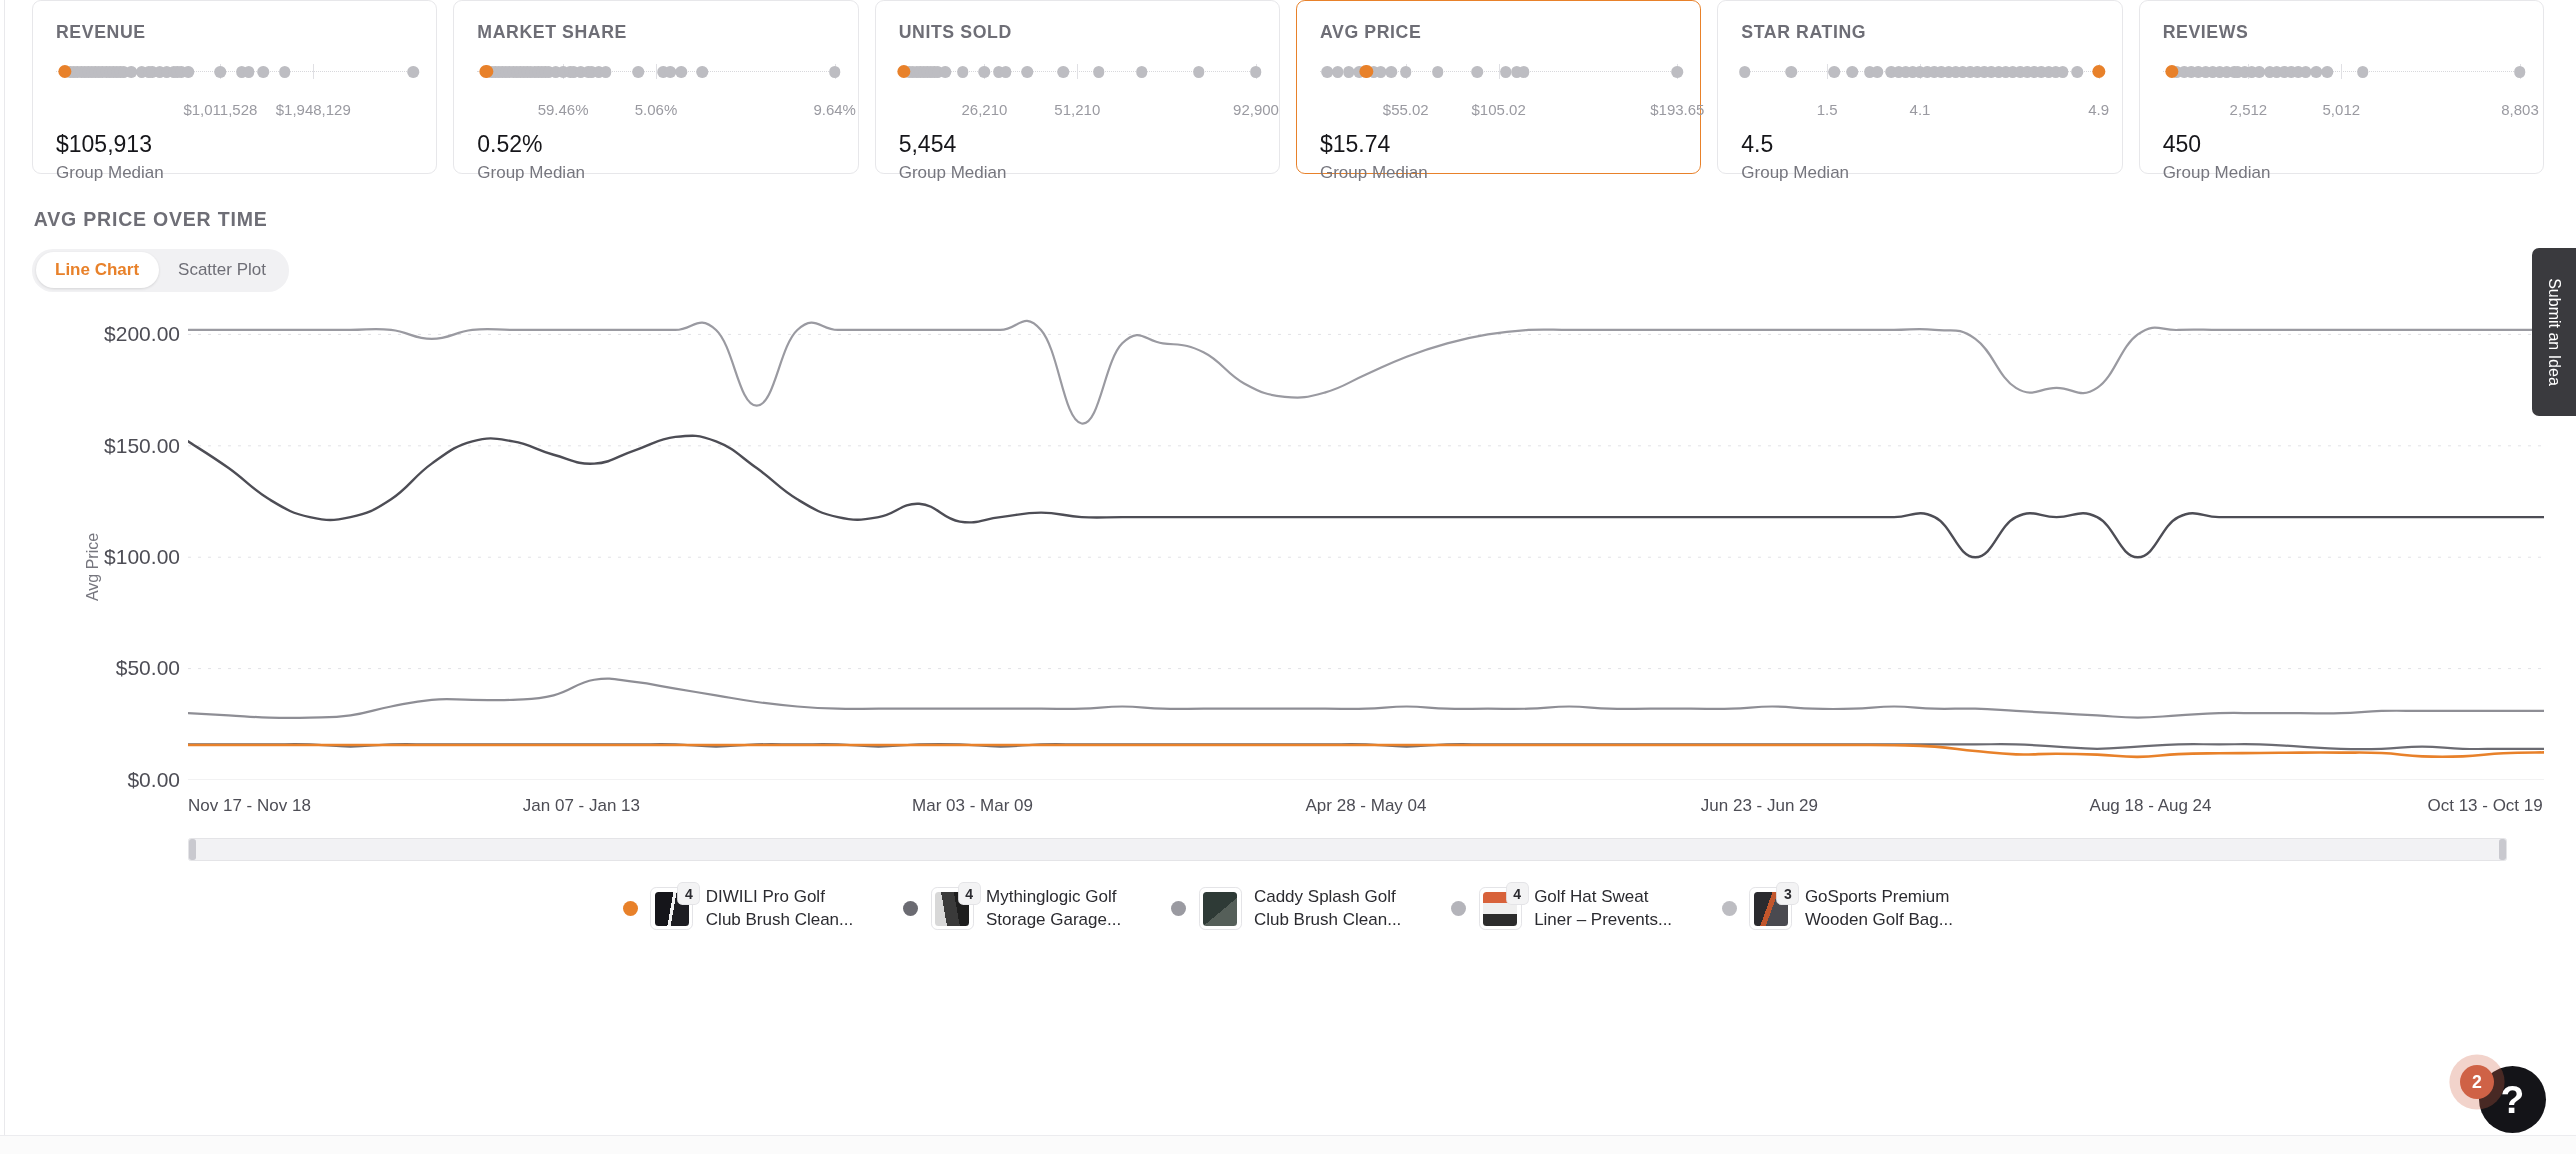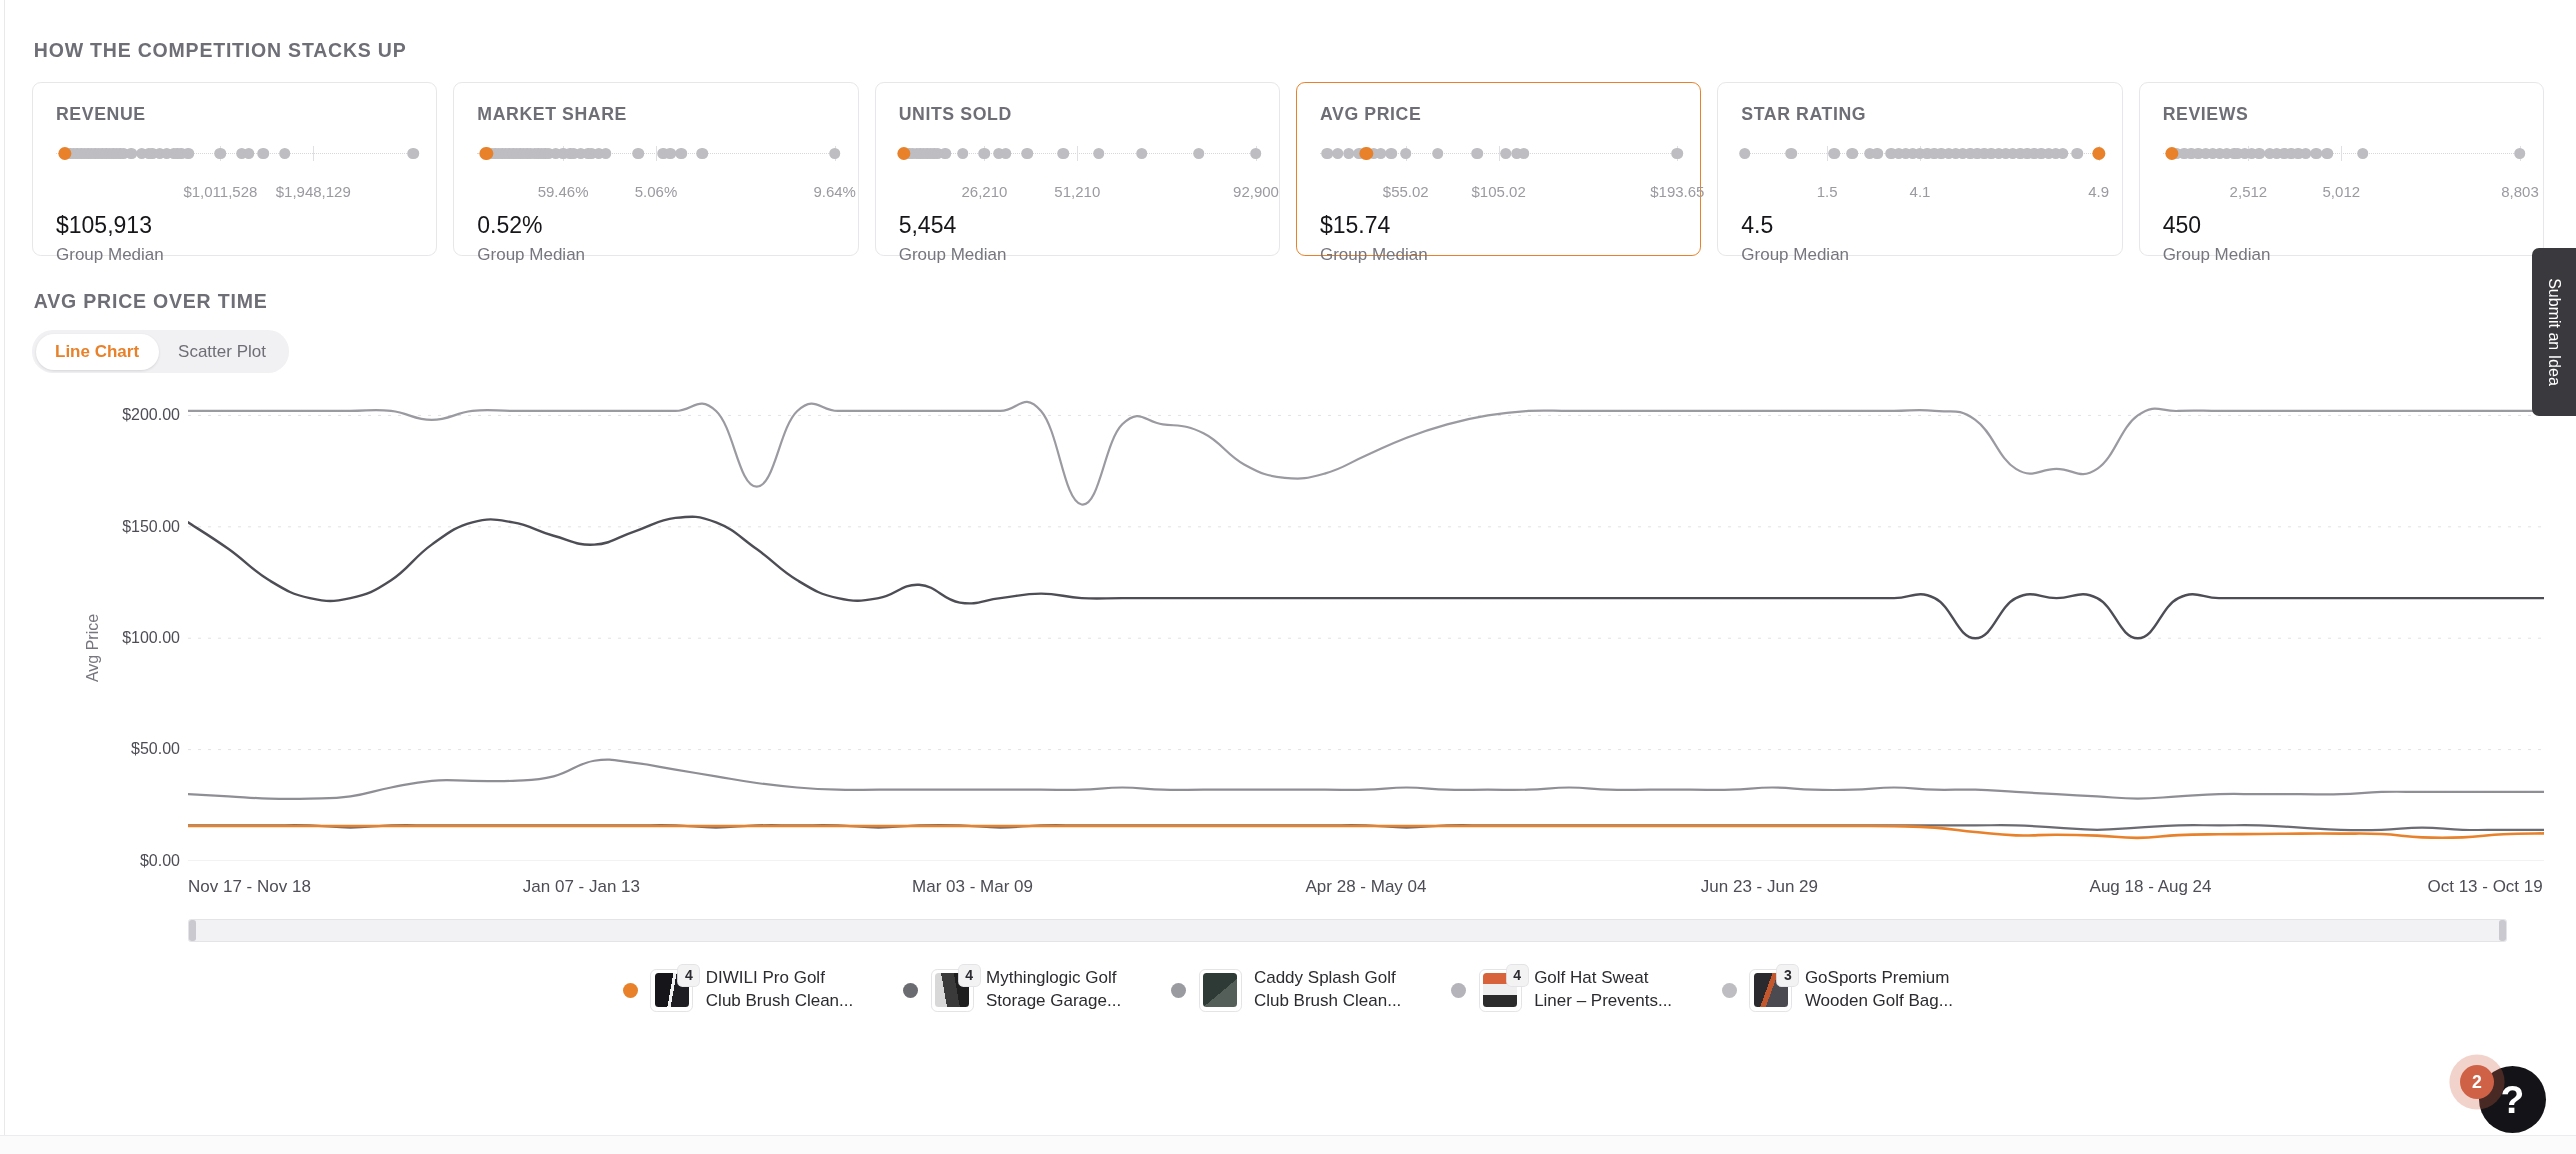--- a/index.html
+++ b/index.html
@@ -99,21 +99,21 @@
   }
 
   .plot-area { position: relative; height: 532px; margin-top: 8.9px; }
   .ylabel {
     position: absolute; left: 26.6px; top: 50%;
     transform: translateY(-50%) rotate(-90deg);
     font-size: 16px; color: #76767e; white-space: nowrap;
   }
   .ytick {
     position: absolute; left: 50px; width: 98px; text-align: right;
-    font-size: 16px; color: #4d4d55; transform: translateY(-50%);
+    font-size: 21px; color: #4d4d55; transform: translateY(-50%);
   }
   .svgbox { position: absolute; left: 156px; right: 0; top: 0; bottom: 53px; }
   .svgbox svg { width: 100%; height: 100%; display: block; }
 
   .xticks { position: absolute; left: 156px; right: 0; bottom: 16px; height: 21px; }
   .xticks span {
     position: absolute; top: 0; font-size: 17px; color: #4d4d55;
     transform: translateX(-50%); white-space: nowrap;
   }
 
@@ -183,21 +183,20 @@
     position: absolute; left: 0; right: 0; bottom: 0; height: 19.5px;
     background: #fbfbfb; border-top: 0.9px solid #ececef;
   }
 </style>
 </head>
 <body>
 
 <div class="page">
   <div class="left-rail"></div>
 
-  <div class="section-title">How the Competition Stacks Up</div>
 
   <div class="cards" id="cards">
       <div class="card">
         <div class="card-title">REVENUE</div>
         <div class="strip-wrap">
           <div class="strip-line"></div>
           <span class="tick" style="left:46%"></span>
           <span class="tick" style="left:72%"></span>
           <span class="dot hi" style="left:2.5%"></span>
           <span class="dot" style="left:4%"></span>

